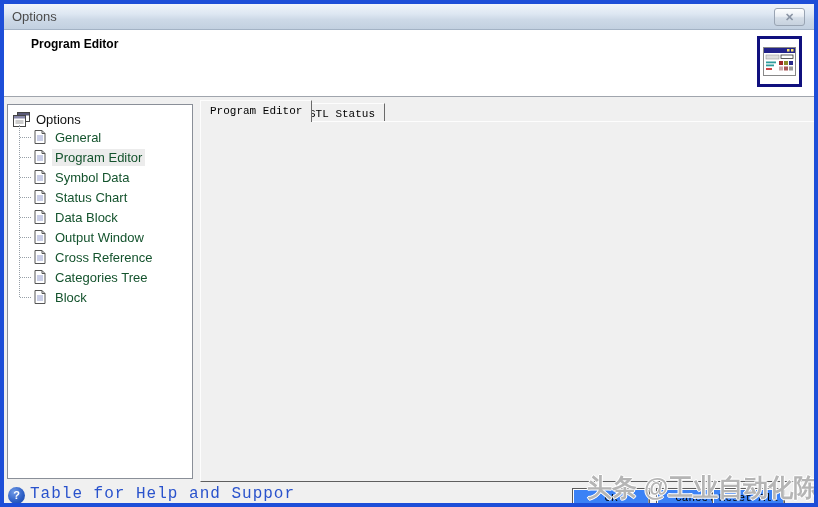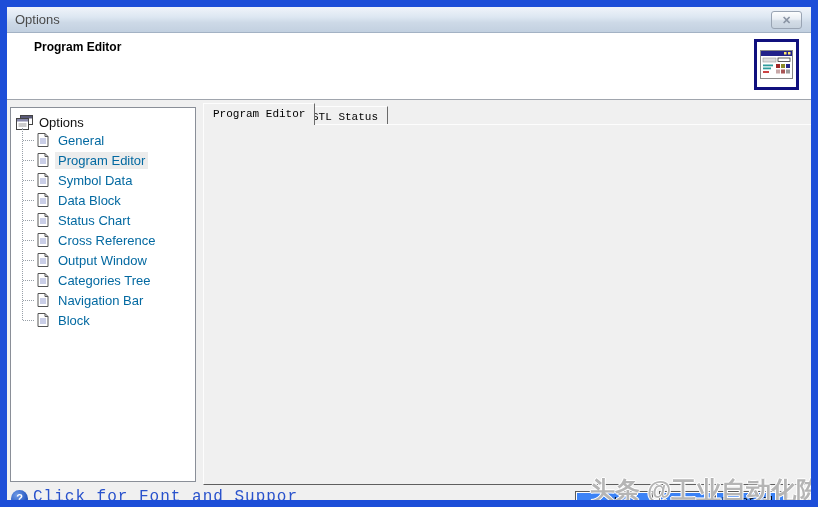--- a/index.html
+++ b/index.html
@@ -1,20 +1,20 @@
 <!DOCTYPE html>
 <html><head>
 <meta charset="utf-8">
 <style>
   * { box-sizing: border-box; margin: 0; padding: 0; }
   body { margin:0; background:#fff; }
   #dialog {
     position:relative; width:818px; height:507px; background:#f0f0f0;
     font-family:"Liberation Sans", sans-serif; overflow:hidden;
-    border:7px solid #1d4ed8;
+    border:4px solid #1d4ed8;
   }
   .mono { font-family:"Liberation Mono","DejaVu Sans Mono",monospace; }
 
   
   .titlebar { position:absolute; top:0; left:0; right:0; height:26px;
     background:linear-gradient(180deg,#f0f4fa 0%,#dde7f2 40%,#cdd9e7 62%,#c2d0e0 100%);
     border-bottom:1px solid #a3b2c4; }
   .titlebar-text { position:absolute; left:8px; top:5px; font-size:13px; color:#4b4b4b; }
   .close-btn { position:absolute; right:9px; top:4px; width:31px; height:18px;
     border:1px solid #99a4b3; border-radius:3px; color:#8a94a4;
@@ -31,21 +31,21 @@
 
   
   .tree-panel { position:absolute; left:3px; top:100px; width:186px; height:375px;
     background:#fff; border:1px solid #8a8f98; }
   .tree-root { position:absolute; left:5px; top:5px; height:18px; display:flex; align-items:center;
     gap:6px; font-size:13px; color:#111; }
   .tree-items { position:absolute; left:0; top:22px; right:0; }
   .tree-items::before { content:""; position:absolute; left:11px; top:-2px; bottom:10px;
     border-left:1px dotted #98a0a8; }
   .tree-item { position:relative; height:20px; display:flex; align-items:center; gap:6px;
-    padding-left:26px; font-size:13px; color:#0369a1; cursor:default; }
+    padding-left:26px; font-size:13px; color:#14532d; cursor:default; }
   .tree-item::before { content:""; position:absolute; left:12px; top:10px; width:11px;
     border-top:1px dotted #98a0a8; }
   .tree-item .lbl { padding:1px 3px; }
   .tree-item.selected .lbl { background:#ececec; }
 
   
   .tab { position:absolute; height:22px; padding:4px 9px 0; font-size:11px;
     background:#f0f0f0; border:1px solid; border-color:#fdfdfd #6a6a6a #f0f0f0 #fdfdfd;
     border-bottom:none; color:#000; z-index:3; cursor:default; }
   .tab.active { left:196px; top:96px; }
@@ -215,61 +215,53 @@
             <path d="M3 6h6M3 8h6M3 10h6" stroke="#8892c8" stroke-width=".9"></path>
           </svg>
         <span class="lbl">Symbol Data</span>
       </div>
       <div class="tree-item">
         <svg class="doc" width="12" height="14" viewBox="0 0 12 14">
             <path d="M1 .5h7l3 3V13.5H1z" fill="#fff" stroke="#555"></path>
             <path d="M8 .5v3h3" fill="none" stroke="#555"></path>
             <path d="M3 6h6M3 8h6M3 10h6" stroke="#8892c8" stroke-width=".9"></path>
           </svg>
+        <span class="lbl">Status Chart</span>
+      </div>
+      <div class="tree-item">
+        <svg class="doc" width="12" height="14" viewBox="0 0 12 14">
+            <path d="M1 .5h7l3 3V13.5H1z" fill="#fff" stroke="#555"></path>
+            <path d="M8 .5v3h3" fill="none" stroke="#555"></path>
+            <path d="M3 6h6M3 8h6M3 10h6" stroke="#8892c8" stroke-width=".9"></path>
+          </svg>
         <span class="lbl">Data Block</span>
       </div>
       <div class="tree-item">
         <svg class="doc" width="12" height="14" viewBox="0 0 12 14">
             <path d="M1 .5h7l3 3V13.5H1z" fill="#fff" stroke="#555"></path>
             <path d="M8 .5v3h3" fill="none" stroke="#555"></path>
             <path d="M3 6h6M3 8h6M3 10h6" stroke="#8892c8" stroke-width=".9"></path>
           </svg>
-        <span class="lbl">Status Chart</span>
+        <span class="lbl">Output Window</span>
       </div>
       <div class="tree-item">
         <svg class="doc" width="12" height="14" viewBox="0 0 12 14">
             <path d="M1 .5h7l3 3V13.5H1z" fill="#fff" stroke="#555"></path>
             <path d="M8 .5v3h3" fill="none" stroke="#555"></path>
             <path d="M3 6h6M3 8h6M3 10h6" stroke="#8892c8" stroke-width=".9"></path>
           </svg>
         <span class="lbl">Cross Reference</span>
       </div>
       <div class="tree-item">
         <svg class="doc" width="12" height="14" viewBox="0 0 12 14">
             <path d="M1 .5h7l3 3V13.5H1z" fill="#fff" stroke="#555"></path>
             <path d="M8 .5v3h3" fill="none" stroke="#555"></path>
             <path d="M3 6h6M3 8h6M3 10h6" stroke="#8892c8" stroke-width=".9"></path>
           </svg>
-        <span class="lbl">Output Window</span>
-      </div>
-      <div class="tree-item">
-        <svg class="doc" width="12" height="14" viewBox="0 0 12 14">
-            <path d="M1 .5h7l3 3V13.5H1z" fill="#fff" stroke="#555"></path>
-            <path d="M8 .5v3h3" fill="none" stroke="#555"></path>
-            <path d="M3 6h6M3 8h6M3 10h6" stroke="#8892c8" stroke-width=".9"></path>
-          </svg>
         <span class="lbl">Categories Tree</span>
-      </div>
-      <div class="tree-item">
-        <svg class="doc" width="12" height="14" viewBox="0 0 12 14">
-            <path d="M1 .5h7l3 3V13.5H1z" fill="#fff" stroke="#555"></path>
-            <path d="M8 .5v3h3" fill="none" stroke="#555"></path>
-            <path d="M3 6h6M3 8h6M3 10h6" stroke="#8892c8" stroke-width=".9"></path>
-          </svg>
-        <span class="lbl">Navigation Bar</span>
       </div>
       <div class="tree-item">
         <svg class="doc" width="12" height="14" viewBox="0 0 12 14">
             <path d="M1 .5h7l3 3V13.5H1z" fill="#fff" stroke="#555"></path>
             <path d="M8 .5v3h3" fill="none" stroke="#555"></path>
             <path d="M3 6h6M3 8h6M3 10h6" stroke="#8892c8" stroke-width=".9"></path>
           </svg>
         <span class="lbl">Block</span>
       </div>
     </div>
@@ -371,20 +363,20 @@
     <div class="checkbox"></div>
     <span class="cb-label">Enable operand editing after placing instruction</span>
   </div>
   <div class="cb-row disabled" style="left:210px; top:426px;">
     <div class="checkbox"></div>
     <span class="cb-label">Automatically format STL text</span>
   </div>
 
   <div class="footer">
     <div class="help-icon">?</div>
-    <div class="help-text">Click for Font and Suppor</div>
+    <div class="help-text">Table for Help and Suppor</div>
     <div class="dlg-btn btn-ok">OK</div>
     <div class="dlg-btn btn-cancel">Cancel</div>
     <div class="dlg-btn btn-reset">Reset All</div>
   </div>
   <div class="watermark">头条 @工业自动化陈工</div>
 
 </div>
 
 </body></html>

